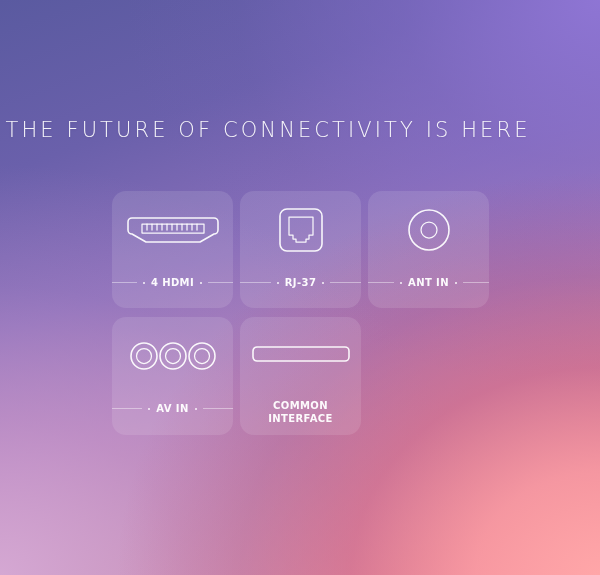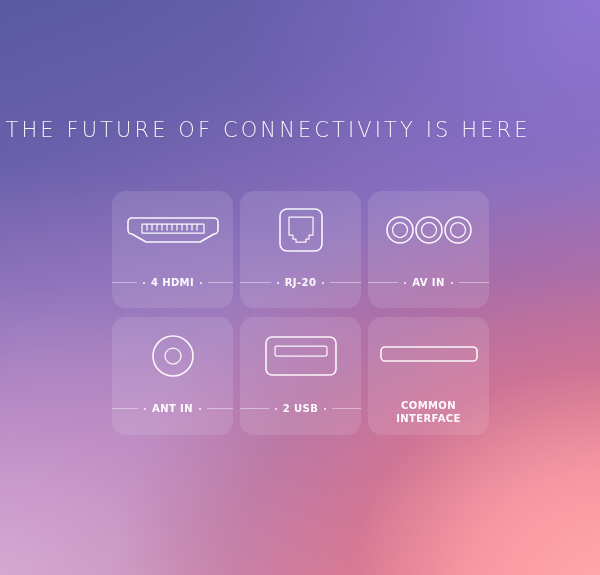--- a/index.html
+++ b/index.html
@@ -163,21 +163,37 @@
     <div class="card">
       <div class="icon-wrap">
         <svg width="48" height="48" viewBox="0 0 48 48">
           <rect x="3" y="3" width="42" height="42" rx="7"></rect>
           <path class="thin" d="M12 11 H36 V29 H32 V33 H29 V36 H19 V33 H16 V29 H12 Z"></path>
         </svg>
       </div>
       <div class="label-row">
         <span class="rule"></span>
         <span class="dot"></span>
-        <span class="label-text">RJ-20</span>
+        <span class="label-text">RJ-37</span>
+        <span class="dot"></span>
+        <span class="rule"></span>
+      </div>
+    </div>
+
+    <div class="card">
+      <div class="icon-wrap">
+        <svg width="46" height="46" viewBox="0 0 46 46">
+          <circle cx="23" cy="23" r="20"></circle>
+          <circle cx="23" cy="23" r="8" class="thin"></circle>
+        </svg>
+      </div>
+      <div class="label-row">
+        <span class="rule"></span>
+        <span class="dot"></span>
+        <span class="label-text">ANT IN</span>
         <span class="dot"></span>
         <span class="rule"></span>
       </div>
     </div>
 
     <div class="card">
       <div class="icon-wrap">
         <svg width="86" height="30" viewBox="0 0 86 30">
           <circle cx="14" cy="15" r="13"></circle>
           <circle cx="14" cy="15" r="7.5" class="thin"></circle>
@@ -189,51 +205,20 @@
       </div>
       <div class="label-row">
         <span class="rule"></span>
         <span class="dot"></span>
         <span class="label-text">AV IN</span>
         <span class="dot"></span>
         <span class="rule"></span>
       </div>
     </div>
 
-    <div class="card">
-      <div class="icon-wrap">
-        <svg width="46" height="46" viewBox="0 0 46 46">
-          <circle cx="23" cy="23" r="20"></circle>
-          <circle cx="23" cy="23" r="8" class="thin"></circle>
-        </svg>
-      </div>
-      <div class="label-row">
-        <span class="rule"></span>
-        <span class="dot"></span>
-        <span class="label-text">ANT IN</span>
-        <span class="dot"></span>
-        <span class="rule"></span>
-      </div>
-    </div>
-
-    <div class="card">
-      <div class="icon-wrap">
-        <svg width="74" height="42" viewBox="0 0 74 42">
-          <rect x="2" y="2" width="70" height="38" rx="6"></rect>
-          <rect x="11" y="11" width="52" height="10" rx="2" class="thin"></rect>
-        </svg>
-      </div>
-      <div class="label-row">
-        <span class="rule"></span>
-        <span class="dot"></span>
-        <span class="label-text">2 USB</span>
-        <span class="dot"></span>
-        <span class="rule"></span>
-      </div>
-    </div>
 
     <div class="card two-line">
       <div class="icon-wrap">
         <svg width="100" height="20" viewBox="0 0 100 20">
           <rect x="2" y="3" width="96" height="14" rx="4"></rect>
         </svg>
       </div>
       <div class="label-row">
         <span class="rule"></span>
         <span class="dot"></span>

